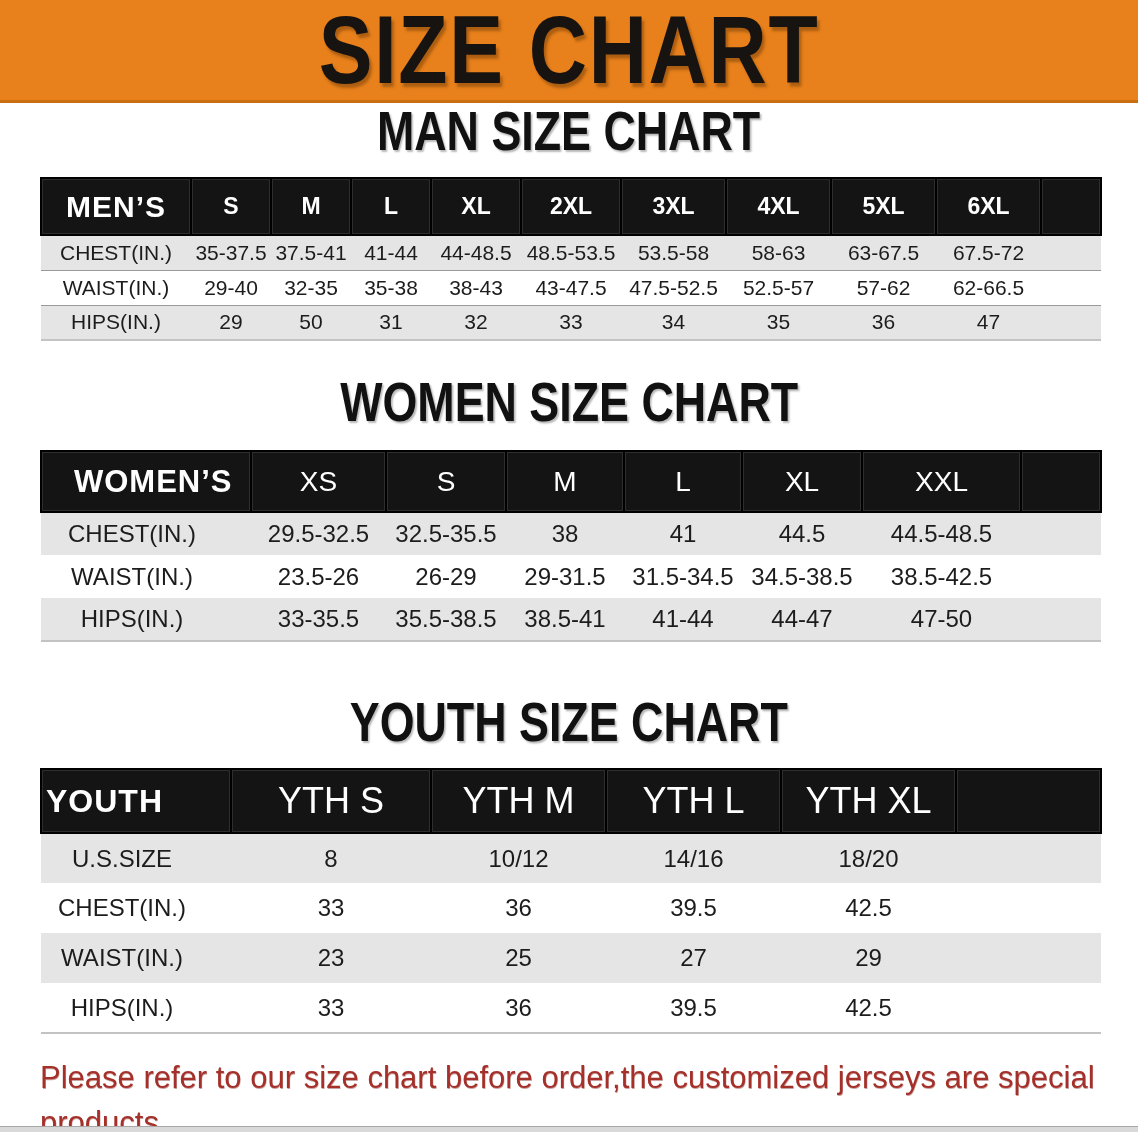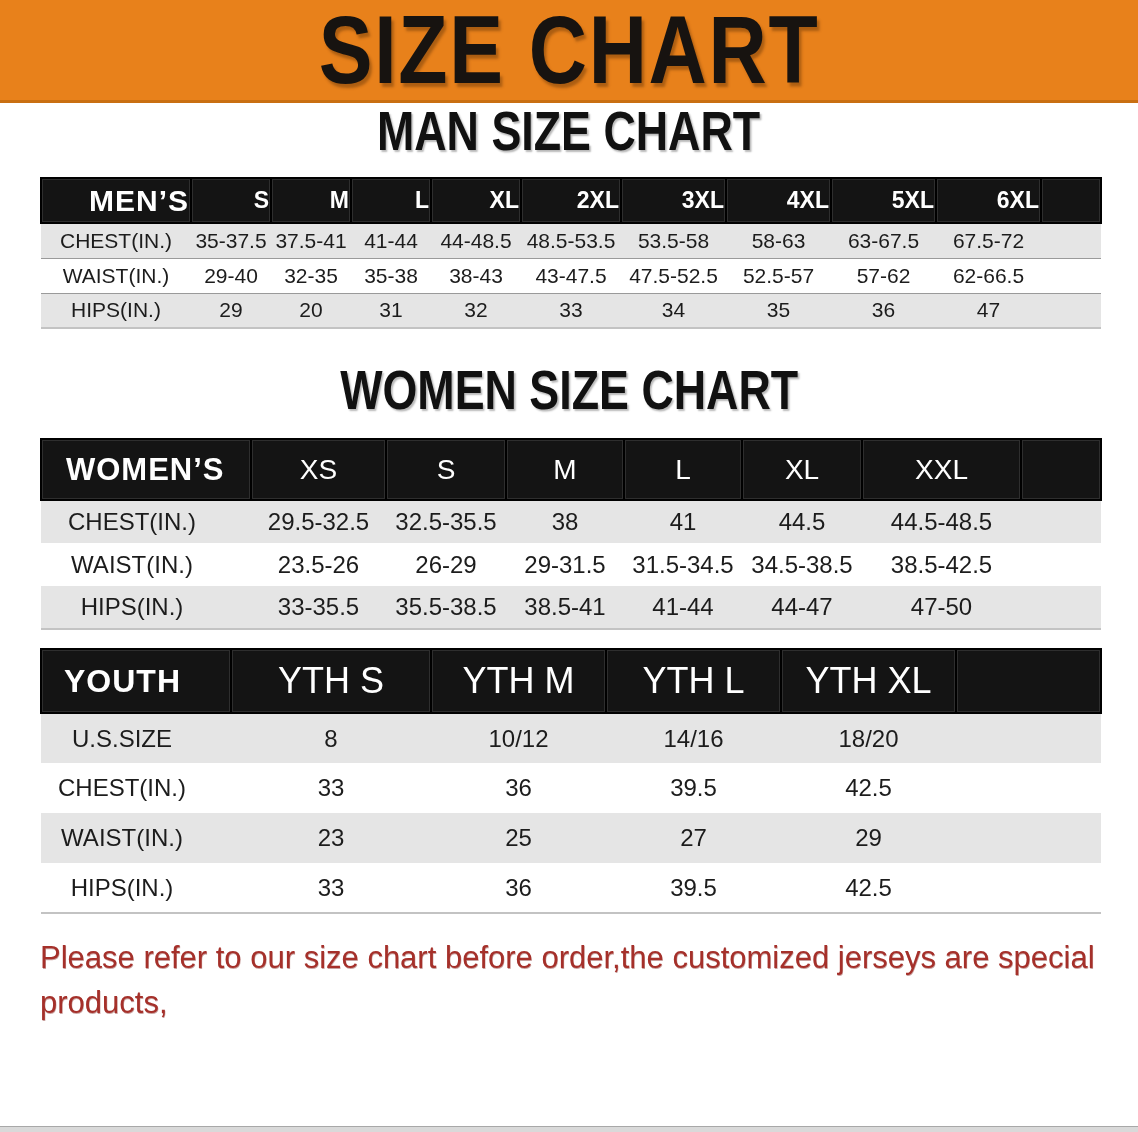--- a/index.html
+++ b/index.html
@@ -59,36 +59,36 @@
     text-align: left; font-weight: bold;
   }
   table.size-table td {
     text-align: center; color: #1c1c1c; padding: 0;
   }
   table.size-table tbody tr:nth-child(odd)  td { background: #e5e5e5; }
   table.size-table tbody tr:nth-child(even) td { background: #ffffff; }
 
   
   #men-table { margin-top: 18px; }
-  #men-table thead th { height: 45px; font-size: 23px; font-weight: bold; text-align: right; }
+  #men-table thead th { height: 57px; font-size: 23px; font-weight: bold; }
   #men-table thead th.rowlabel { font-size: 30px; padding-left: 24px; letter-spacing: 1px; }
   #men-table td { height: 35px; font-size: 21px; }
   #men-table tbody tr td { border-top: 1px solid #9a9a9a; }
 
   
   #women-table { margin-top: 20px; }
   #women-table thead th { height: 61px; font-size: 28px; }
-  #women-table thead th.rowlabel { font-size: 31px; padding-left: 24px; letter-spacing: 1px; }
+  #women-table thead th.rowlabel { font-size: 31px; padding-left: 32px; letter-spacing: 1px; }
   #women-table td { height: 43px; font-size: 24px; }
   #women-table td.rl, #youth-table td.rl { padding-right: 28px; }
 
   
   #youth-table { margin-top: 18px; }
   #youth-table thead th { height: 64px; font-size: 36px; }
-  #youth-table thead th.rowlabel { font-size: 32px; padding-left: 22px; letter-spacing: 1px; }
+  #youth-table thead th.rowlabel { font-size: 32px; padding-left: 4px; letter-spacing: 1px; }
   #youth-table td { height: 50px; font-size: 24px; }
 
   
   .note {
     margin: 21px 0 0 40px;
     width: 1070px;
     color: #a5302a;
     font-size: 31px;
     line-height: 45px;
     text-shadow: 0.5px 0.5px 0 rgba(120,20,15,0.4);
@@ -167,21 +167,21 @@
             <td>43-47.5</td>
             <td>47.5-52.5</td>
             <td>52.5-57</td>
             <td>57-62</td>
             <td>62-66.5</td>
             <td></td>
           </tr>
           <tr>
             <td class="rl">HIPS(IN.)</td>
             <td>29</td>
-            <td>20</td>
+            <td>50</td>
             <td>31</td>
             <td>32</td>
             <td>33</td>
             <td>34</td>
             <td>35</td>
             <td>36</td>
             <td>47</td>
             <td></td>
           </tr>
         </tbody>
@@ -244,20 +244,23 @@
             <td>41-44</td>
             <td>44-47</td>
             <td>47-50</td>
             <td></td>
           </tr>
         </tbody>
     </table>
   </section>
 
   <section>
+    <h2 class="section-heading mh-youth">
+      <span class="ht">YOUTH SIZE CHART</span>
+    </h2>
     <table id="youth-table" class="size-table">
       <colgroup>
         <col style="width:190px">
           <col style="width:200px">
           <col style="width:175px">
           <col style="width:175px">
         <col style="width:175px">
           <col style="width:145px">
       </colgroup>
       <thead>

